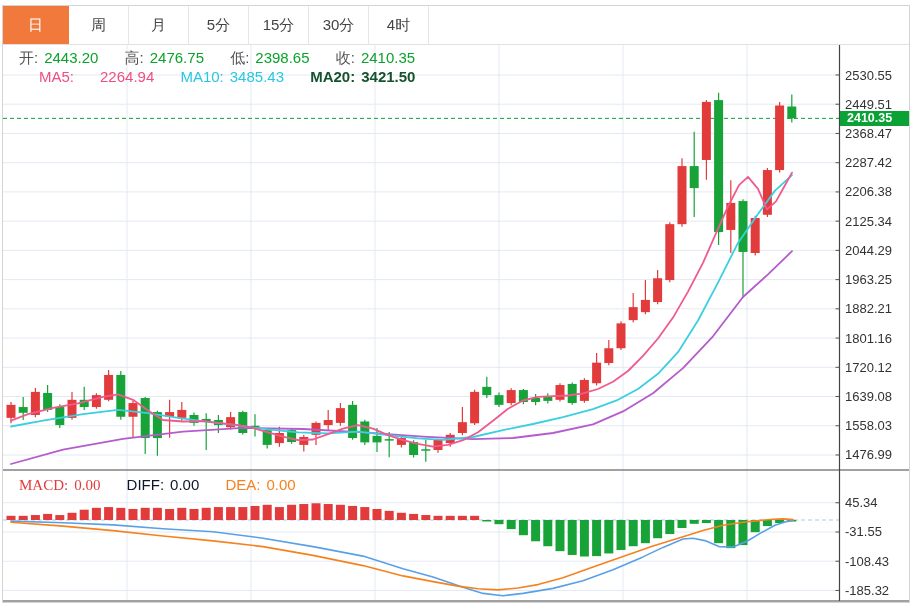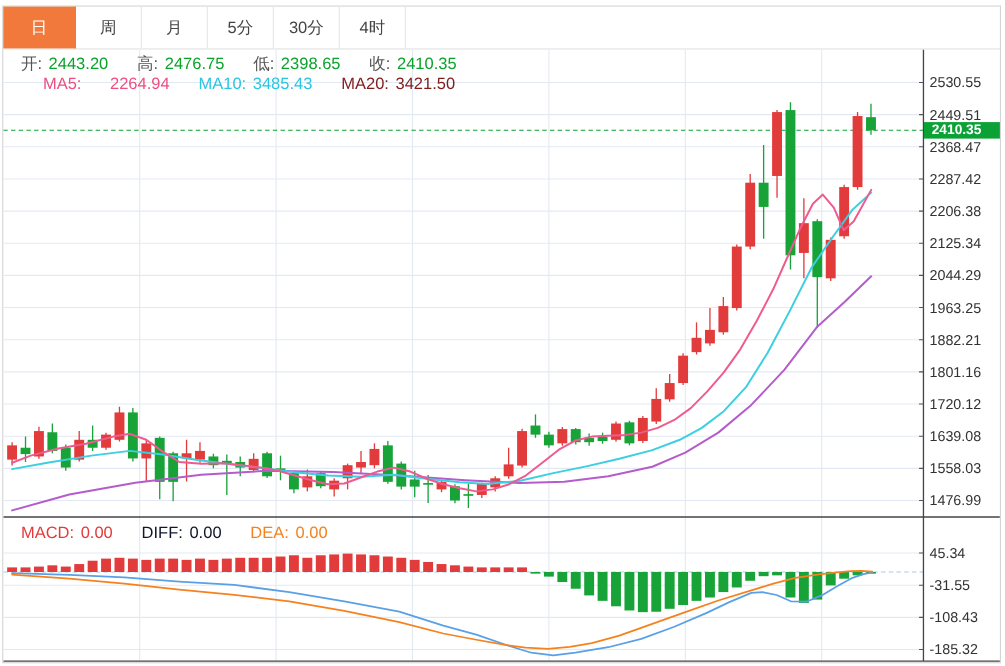--- a/index.html
+++ b/index.html
@@ -17,37 +17,38 @@
   .hdr{position:absolute;z-index:2;font-size:15px;white-space:nowrap;}
   .ohlc-header{top:4px;left:16px;}
   .ma-header{top:23px;left:16px;}
   .macd-header{top:431px;left:16px;}
   .hdr span{margin-right:6px;}
   .hdr .gap{margin-right:22px;}
   .lab{color:#555;}
   .val-green{color:#0aa32b;}
   .ma5{color:#ee4f81;margin-left:20px;}
   .ma10{color:#29c6e2;}
-  .ma20{color:#7f1d1d;}
-  .macd-v{color:#e23b3b;}
+  .ma20{color:#14532d;font-weight:bold;}
+  .macd-v{color:#e23b3b;font-family:Liberation Serif, serif;}
   .diff-v{color:#0f172a;}
   .dea-v{color:#f5821f;}
   .price-tag{position:absolute;z-index:3;top:66px;left:837px;width:69px;height:15px;
     background:#0aa135;color:#fff;font-size:12.5px;font-weight:bold;line-height:15px;
     padding-left:7px;box-sizing:border-box;}
 </style>
 </head>
 <body>
 
 <div class="app">
   <div class="toolbar">
     <div class="tab tab-first active">日</div>
     <div class="tab">周</div>
     <div class="tab">月</div>
     <div class="tab">5分</div>
+    <div class="tab">15分</div>
     <div class="tab">30分</div>
     <div class="tab">4时</div>
     <div class="toolbar-filler"></div>
   </div>
 
   <div class="chart-wrap">
     <svg id="chart-svg" width="906" height="558">
         <line x1="124" y1="0" x2="124" y2="556" stroke="#e3e9f3" stroke-width="1"></line>
         <line x1="248" y1="0" x2="248" y2="556" stroke="#e3e9f3" stroke-width="1"></line>
         <line x1="372" y1="0" x2="372" y2="556" stroke="#e3e9f3" stroke-width="1"></line>

